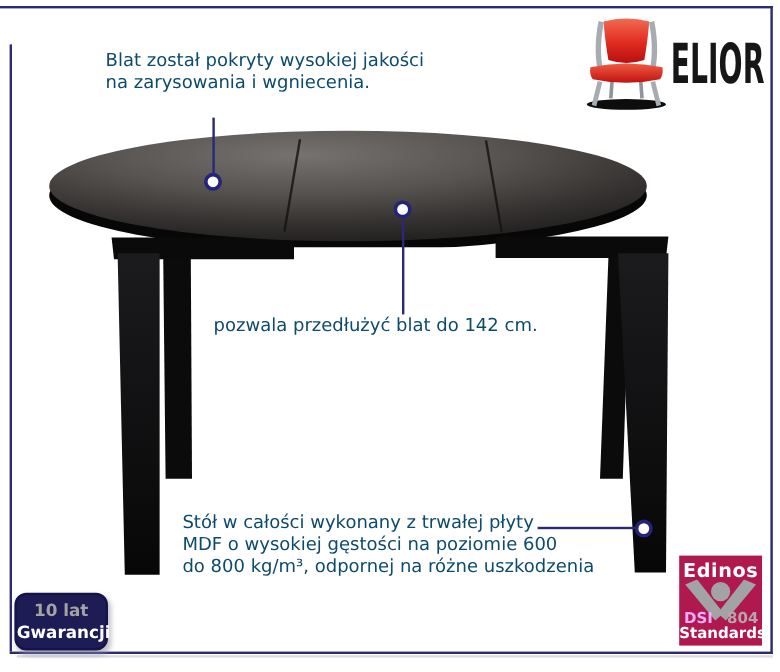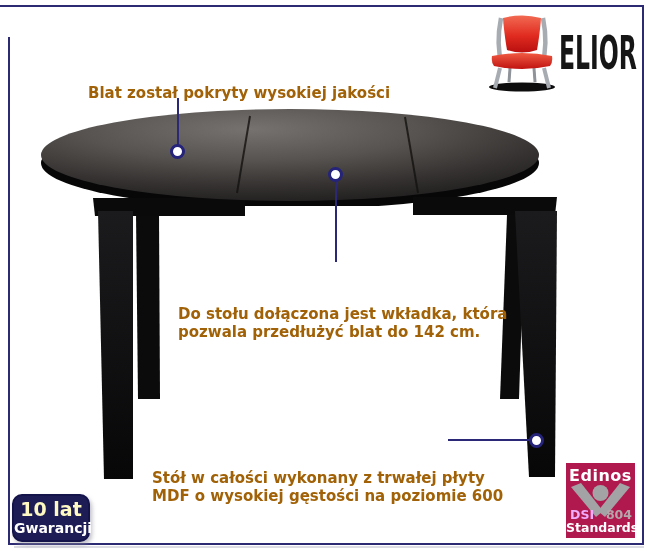--- a/index.html
+++ b/index.html
@@ -8,29 +8,29 @@
   .abs{position:absolute;}
   
   .frame{position:absolute;background:#2c2a73;}
   .frame-shadow{position:absolute;background:#c9c9d6;opacity:.65;}
   
   .header-bar{position:absolute;left:0;top:5px;width:320px;height:32px;background:#201f5c;
               border-bottom-right-radius:9px;}
   .header-bar span{display:block;padding-left:10px;line-height:32px;color:#ffffff;
                    font-size:15px;font-weight:bold;letter-spacing:.2px;white-space:nowrap;}
   
-  .para{position:absolute;color:#a16207;font-size:15px;line-height:18.3px;font-weight:bold;white-space:nowrap;margin-top:43px;}
+  .para{position:absolute;color:#0c4a6e;font-size:15px;line-height:18.3px;font-weight:normal;white-space:nowrap;}
   
   .cline{position:absolute;background:#2b2977;}
   .marker{position:absolute;width:9px;height:9px;background:#fff;border:3px solid #25237a;border-radius:50%;}
   
   .badge{position:absolute;left:12px;top:494px;width:74px;height:44px;background:#1d1c55;
          border:2px solid #14134a;border-radius:10px;text-align:center;
          box-shadow:2px 3px 4px rgba(140,140,155,.55);}
-  .badge-duration{color:#fef9c3;font-size:19px;font-weight:bold;line-height:22px;padding-top:2px;}
+  .badge-duration{color:#a3a3a3;font-size:14px;font-weight:bold;line-height:22px;padding-top:2px;}
   .badge-label{color:#ffffff;font-size:14px;font-weight:bold;line-height:17px;}
   
   .cert{position:absolute;left:566px;top:463px;width:69px;height:75px;background:#b0194e;}
   .cert-brand{position:absolute;top:3px;left:0;width:100%;text-align:center;color:#fff;
               font-size:16px;font-weight:bold;letter-spacing:.5px;}
   .cert-v{position:absolute;left:0;top:20px;}
   .cert-left{position:absolute;left:4px;top:44px;color:#f0abfc;font-size:12.5px;font-weight:bold;}
   .cert-right{position:absolute;right:3px;top:44px;color:#b5a6ab;font-size:12.5px;font-weight:bold;}
   .cert-bottom{position:absolute;left:0;top:57px;width:100%;text-align:center;color:#fff;
                font-size:12.5px;font-weight:bold;}
@@ -113,28 +113,29 @@
   <div class="marker" style="left:170px;top:144px;"></div>
 
   <div class="cline" style="left:335px;top:182px;width:2px;height:80px;"></div>
   <div class="marker" style="left:328px;top:167px;"></div>
 
   <div class="cline" style="left:448px;top:439px;width:84px;height:2px;"></div>
   <div class="marker" style="left:529px;top:433px;"></div>
 
   <div class="para" style="left:88px;top:41px;">
     <div>Blat został pokryty wysokiej jakości</div>
+    <div>na zarysowania i wgniecenia.</div>
   </div>
   <div class="para" style="left:178px;top:262px;">
-    <div>Do stołu dołączona jest wkładka, która</div>
     <div>pozwala przedłużyć blat do 142 cm.</div>
   </div>
   <div class="para" style="left:152px;top:426px;">
     <div>Stół w całości wykonany z trwałej płyty</div>
     <div>MDF o wysokiej gęstości na poziomie 600</div>
+    <div>do 800 kg/m³, odpornej na różne uszkodzenia</div>
   </div>
 
   <div class="badge">
     <div class="badge-duration">10 lat</div>
     <div class="badge-label">Gwarancji</div>
   </div>
 
   <div class="cert">
     <div class="cert-brand">Edinos</div>
     <svg class="cert-v" width="69" height="36" viewBox="0 0 69 36">

